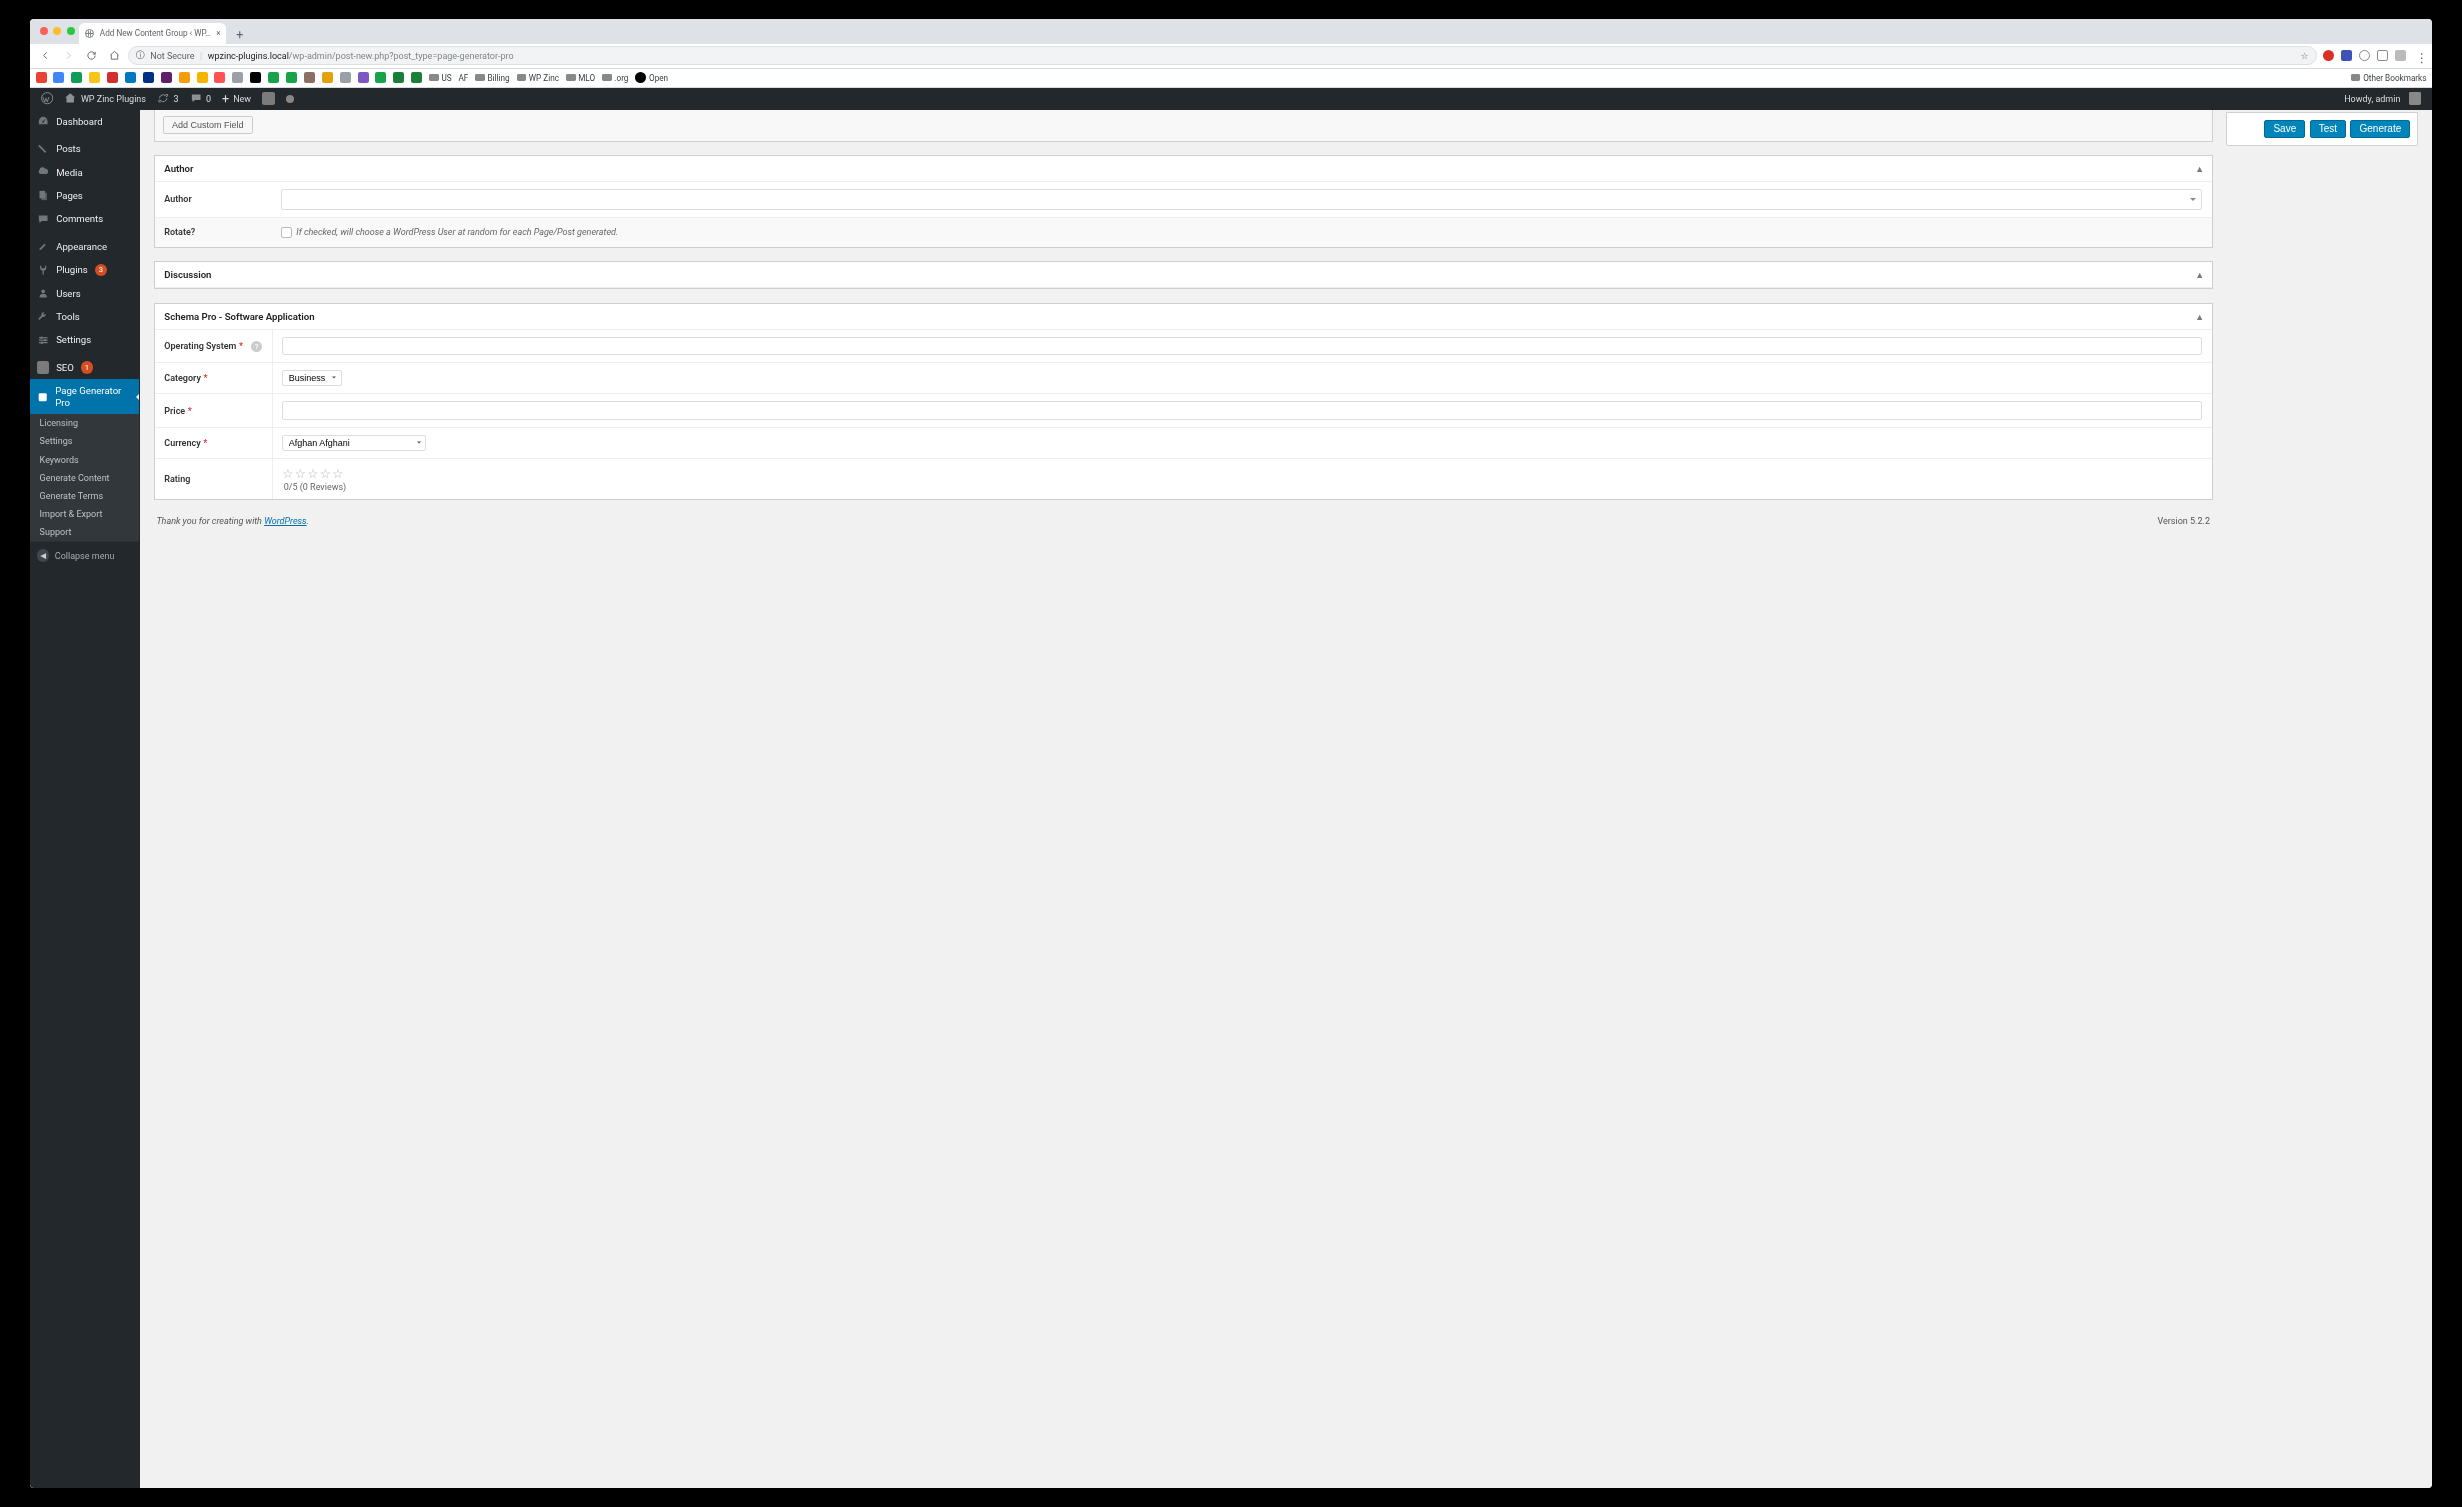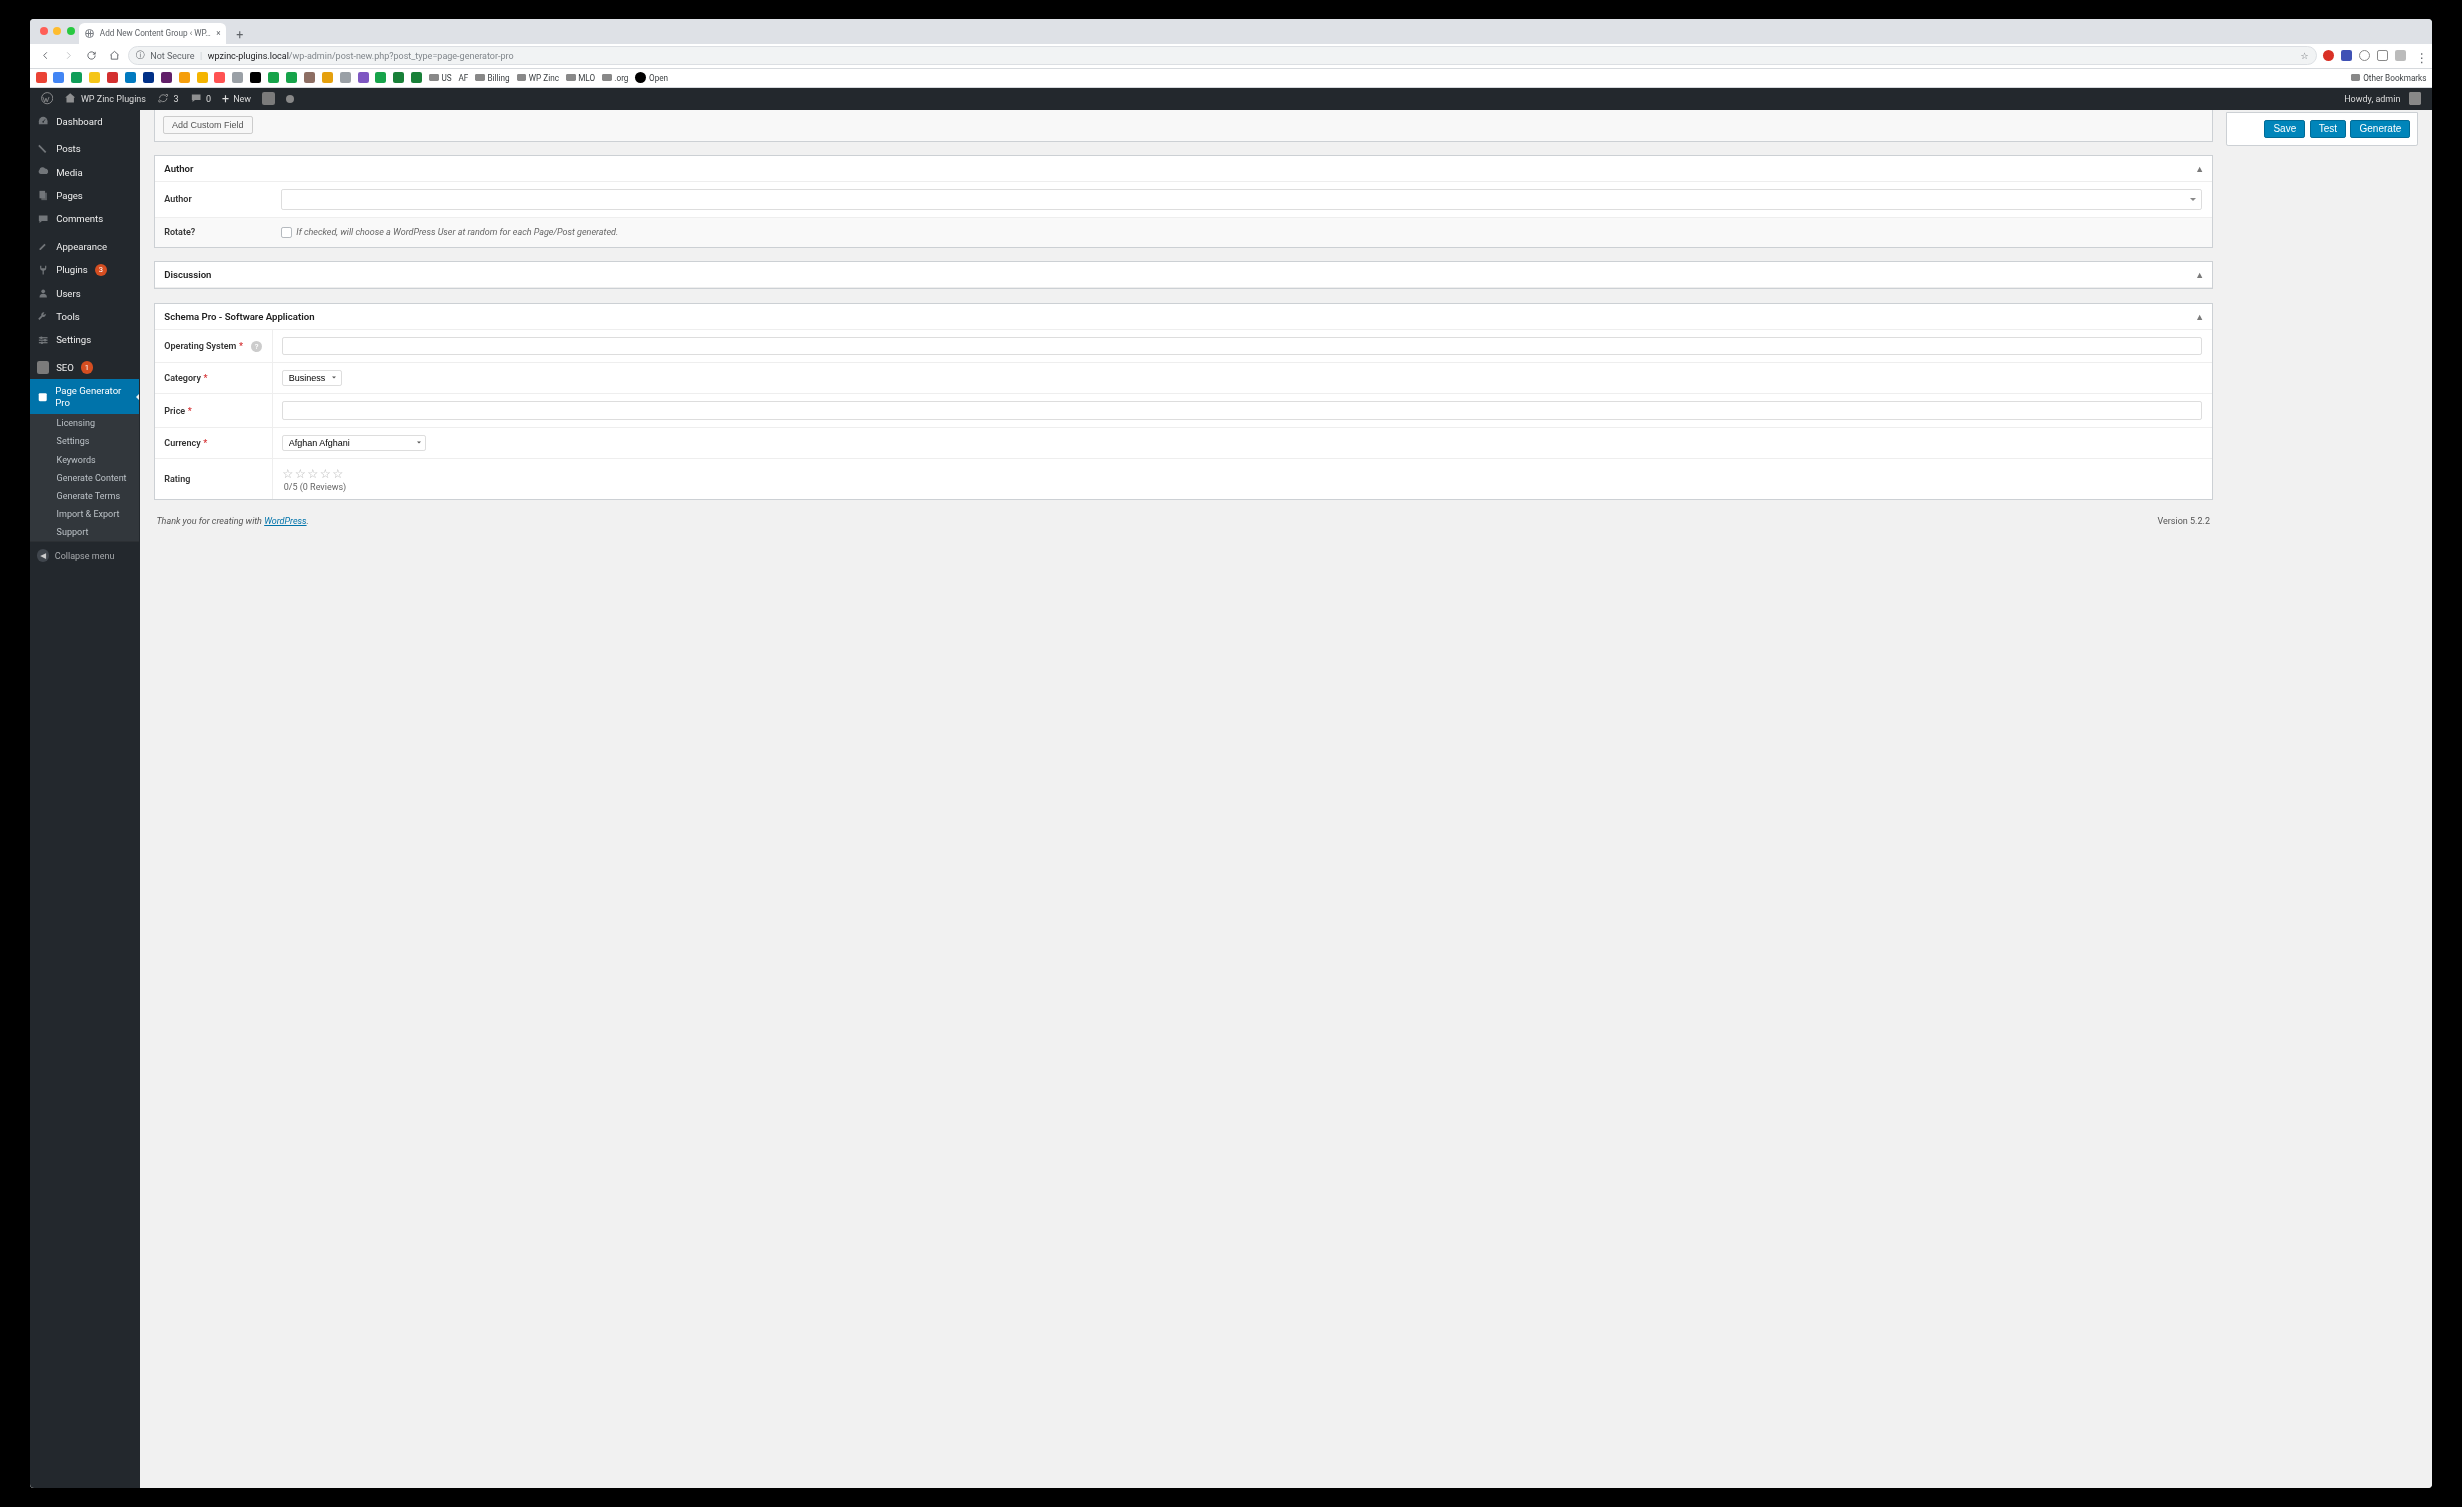--- a/index.html
+++ b/index.html
@@ -66,21 +66,21 @@
   .howdy-av{width:12.4px;height:12.4px;background:#888;border-radius:1.4px;margin-left:4.1px}
   
   .wpwrap{position:absolute;top:91px;left:0;right:0;bottom:0;display:flex;background:var(--wp-bg)}
   .wpsidebar{width:110px;background:var(--wp-dark);color:#eee;font-size:9.6px;overflow-y:auto;flex:none;border-right:0.7px solid var(--wp-dark)}
   .menu-item{display:flex;align-items:center;gap:6.9px;padding:5.5px 6.9px;color:#eee;cursor:pointer}
   .menu-item.sep{height:4.1px;padding:0;background:transparent}
   .menu-item .mi-icon{width:12.4px;height:12.4px;opacity:.6;fill:#a7aaad}
   .menu-item.current{background:var(--wp-accent);color:#fff;position:relative}
   .menu-item.current::after{content:"";position:absolute;right:-0.7px;top:50%;transform:translateY(-50%);border:4.1px solid transparent;border-right-color:var(--wp-bg)}
   .badge{background:var(--badge);color:#fff;border-radius:6.9px;min-width:12.4px;height:12.4px;font-size:7.6px;display:inline-flex;align-items:center;justify-content:center;padding:0 3.4px}
-  .submenu{background:var(--wp-menu);font-size:9px;padding-left:17px;}
+  .submenu{background:var(--wp-menu);font-size:9px;}
   .submenu a{display:block;padding:4.1px 6.9px 4.1px 9.6px;color:#bcc2c7;cursor:pointer;text-decoration:none}
   .collapse{display:flex;align-items:center;gap:5.5px;padding:6.9px;color:#a7aaad;font-size:9px;cursor:pointer;border-top:0.7px solid var(--wp-menu-border)}
   .collapse .circ{width:12.4px;height:12.4px;border-radius:50%;background:#40464d;display:flex;align-items:center;justify-content:center;font-size:7.6px;color:#ccc}
   
   .wpmain{flex:1;overflow:auto;position:relative;padding:0 13.7px 0 13.7px}
   .columns{display:flex;gap:13.7px;align-items:flex-start}
   .col-main{flex:1;min-width:0}
   .col-side{width:192px;flex:none;padding-top:2.1px}
   .publish-box{background:#fff;border:0.7px solid var(--box-border);padding:6.9px;display:flex;justify-content:flex-end;gap:4.1px;border-radius:0 0 2.1px 2.1px}
   .btn-primary{background:var(--wp-blue);border:0.7px solid var(--wp-blue-border);color:#fff;border-radius:2.1px;padding:2.7px 8.2px;font-size:10px;cursor:pointer}

